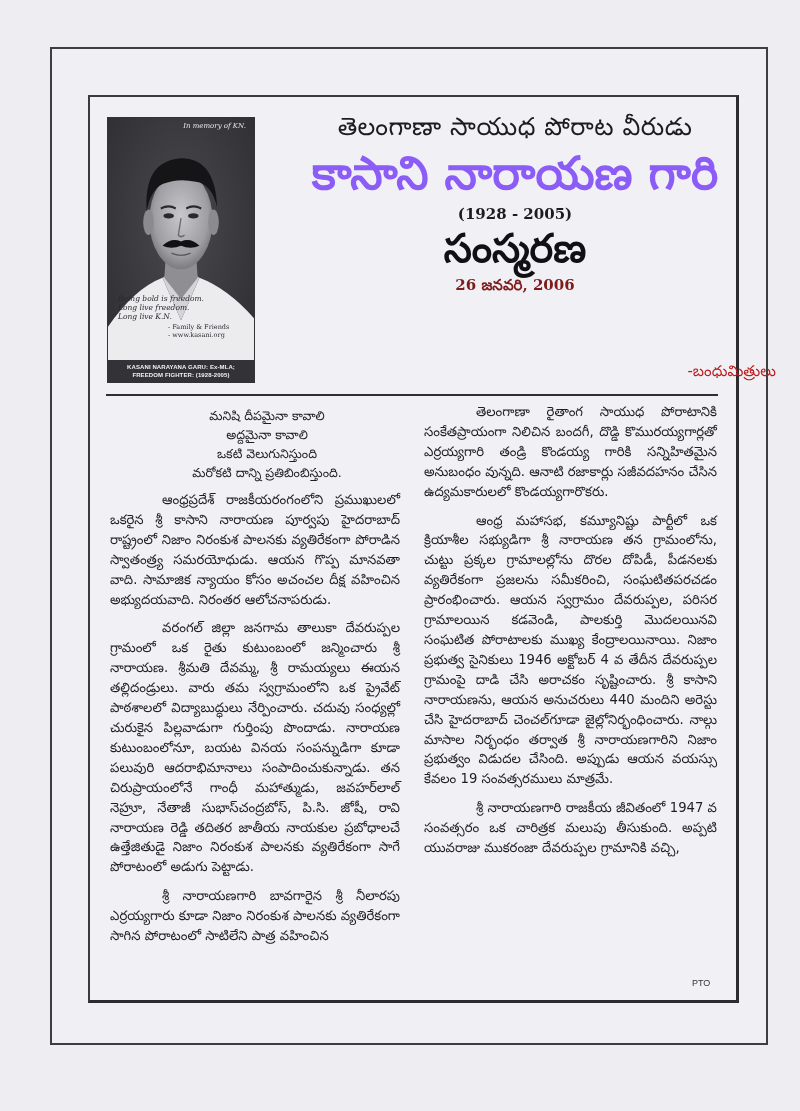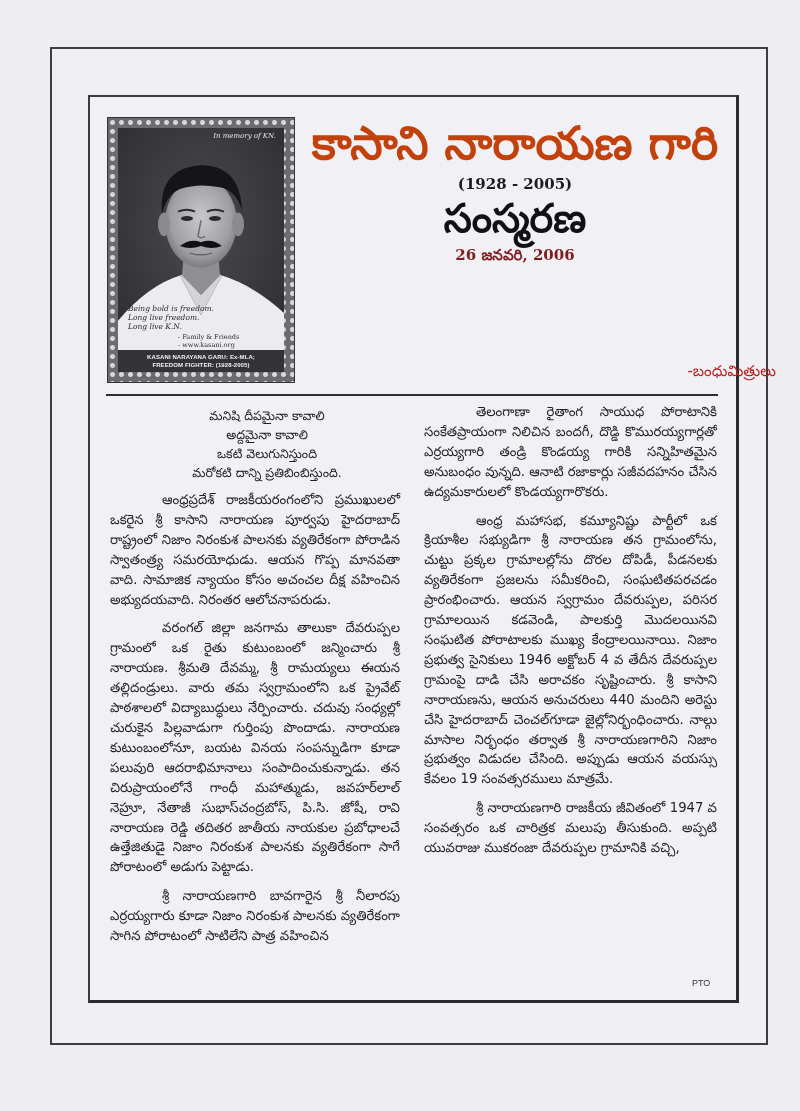--- a/index.html
+++ b/index.html
@@ -36,25 +36,25 @@
       border-right: 3px solid #2c2c30;
       border-bottom: 3px solid #2c2c30;
       box-sizing: border-box;
       background: #f1f1f5;
     }
     
     .photo-card {
       position: absolute;
       left: 107px;
       top: 117px;
-      width: 188px;
+      width: 148px;
       height: 266px;
       background: #58585c;
       box-sizing: border-box;
-      padding: 10px;
+      padding: 0;
       background-image:
         radial-gradient(circle at 50% 50%, #d8d8dc 2px, transparent 3px);
       background-size: 9px 9px;
       background-color: #6b6b70;
       border: 1px solid #333;
     }
     .photo-inner {
       position: relative;
       width: 100%;
       height: 100%;
@@ -126,21 +126,21 @@
       font-size: 25px;
       line-height: 30px;
       color: #1c1c20;
       letter-spacing: 0.5px;
     }
     .name-title {
       font-family: "DejaVu Sans", sans-serif;
       font-weight: bold;
       font-size: 46px;
       line-height: 58px;
-      color: #c2410c;
+      color: #8b5cf6;
       margin-top: 2px;
     }
     .years {
       font-family: "DejaVu Serif", serif;
       font-weight: bold;
       font-size: 15px;
       line-height: 20px;
       margin-top: 2px;
       color: #1c1c20;
     }
@@ -276,20 +276,21 @@
       <div>- www.kasani.org</div>
     </div>
     <div class="photo-footer">
       <div>KASANI NARAYANA GARU: Ex-MLA;</div>
       <div>FREEDOM FIGHTER:  (1928-2005)</div>
     </div>
   </div>
 </div>
 
 <div class="header">
+  <div class="subtitle">తెలంగాణా సాయుధ పోరాట వీరుడు</div>
   <div class="name-title">కాసాని నారాయణ గారి</div>
   <div class="years">(1928 - 2005)</div>
   <div class="memorial">సంస్మరణ</div>
   <div class="date">26 జనవరి, 2006</div>
 </div>
 <div class="from">-బంధుమిత్రులు</div>
 
 <div class="rule"></div>
 
 <div class="col col-left">

